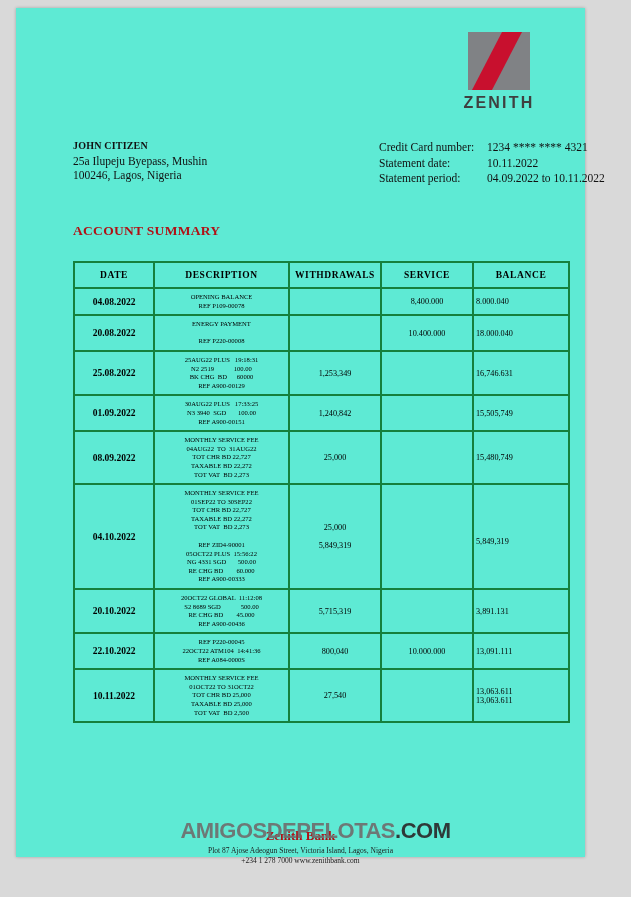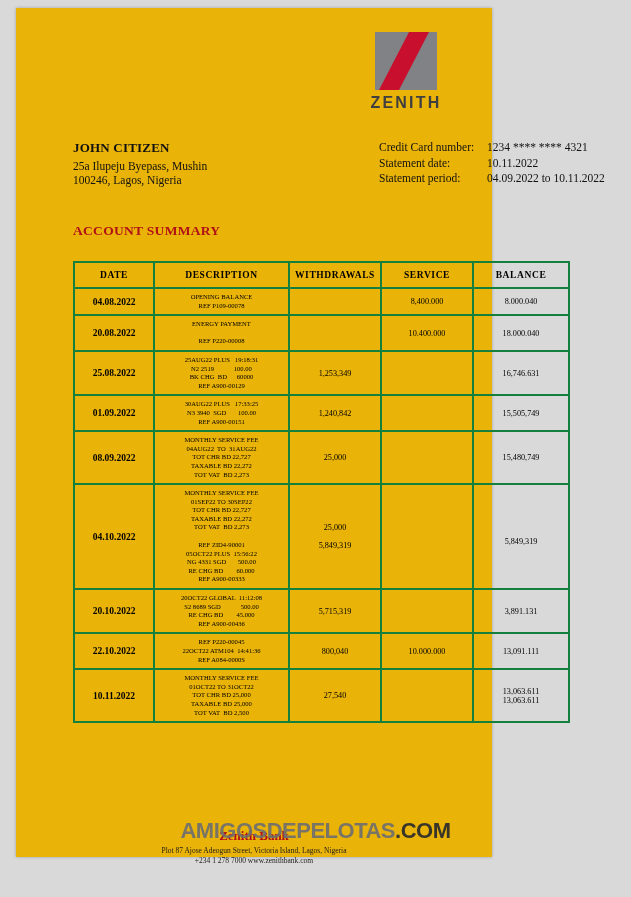--- a/index.html
+++ b/index.html
@@ -11,23 +11,23 @@
     width: 631px;
     height: 897px;
     font-family: "Liberation Serif", serif;
     position: relative;
     overflow: hidden;
   }
   .page {
     position: absolute;
     left: 16px;
     top: 8px;
-    width: 476px;
+    width: 569px;
     height: 849px;
-    background: #eab308;
+    background: #5eead4;
     box-shadow: 0 0 3px rgba(0,0,0,0.25);
   }
 
   
   .logo {
     position: absolute;
     right: 42px;
     top: 22px;
     width: 88px;
     text-align: center;
@@ -51,21 +51,21 @@
   
   .addr {
     position: absolute;
     left: 57px;
     top: 132px;
     font-family: "Liberation Serif", serif;
     color: #111;
   }
   .addr .name {
     font-weight: bold;
-    font-size: 13px;
+    font-size: 10px;
     letter-spacing: .2px;
     margin-bottom: 3px;
   }
   .addr .line {
     font-size: 11.5px;
     line-height: 14px;
   }
 
   
   .meta {
@@ -110,21 +110,21 @@
     letter-spacing: .6px;
     padding: 4px 0;
     text-align: center;
     height: 16px;
   }
   .tbl td { padding: 4px 2px; }
   .c-date   { width: 78px;  text-align: center; font-size: 9.5px; font-weight: bold; }
   .c-desc   { width: 133px; text-align: center; font-size: 6.6px; line-height: 8.6px; }
   .c-wd     { width: 90px;  text-align: center; font-size: 8.2px; }
   .c-dep    { width: 90px;  text-align: center; font-size: 8.2px; }
-  .c-bal    { width: 94px;  text-align: center; font-size: 8.2px; }
+  .c-bal    { width: 94px;  font-size: 8.2px; }
   .desc-line { white-space: pre; }
   .desc-gap { height: 9px; }
 
   
   .footer {
     position: absolute;
     left: 0;
     right: 0;
     top: 820px;
     text-align: center;

